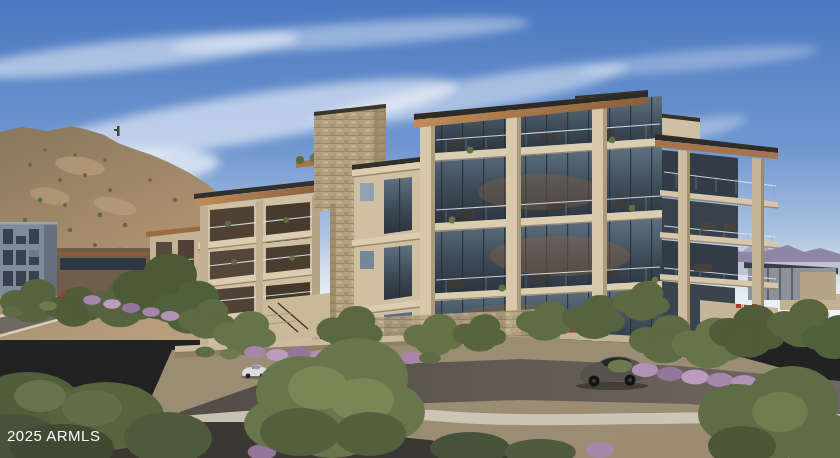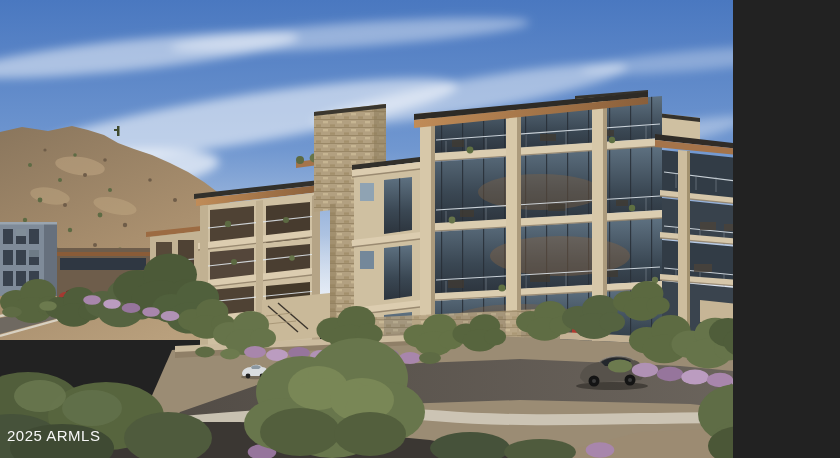--- a/index.html
+++ b/index.html
@@ -1,16 +1,16 @@
 <!DOCTYPE html>
 <html><head>
 <meta charset="utf-8">
 <style>
   html,body{margin:0;padding:0;background:#222;}
-  .stage{position:relative;width:733px;height:458px;overflow:hidden;font-family:"Liberation Sans",sans-serif;}
+  .stage{position:relative;width:840px;height:458px;overflow:hidden;font-family:"Liberation Sans",sans-serif;}
   .stage svg{display:block;width:840px;height:458px;}
   .wm{font-family:"Liberation Sans",sans-serif;font-size:15px;letter-spacing:.5px;fill:#ffffff;opacity:.96;}
   .rail{stroke:#e3eaf0;stroke-width:1.1;opacity:.85;fill:none;}
   .post{stroke:#93a0a9;stroke-width:.6;opacity:.8;}
   .slabline{stroke:#8c7c64;stroke-width:1.3;opacity:.8;}
 </style>
 </head>
 <body>
 
 <div class="stage">

